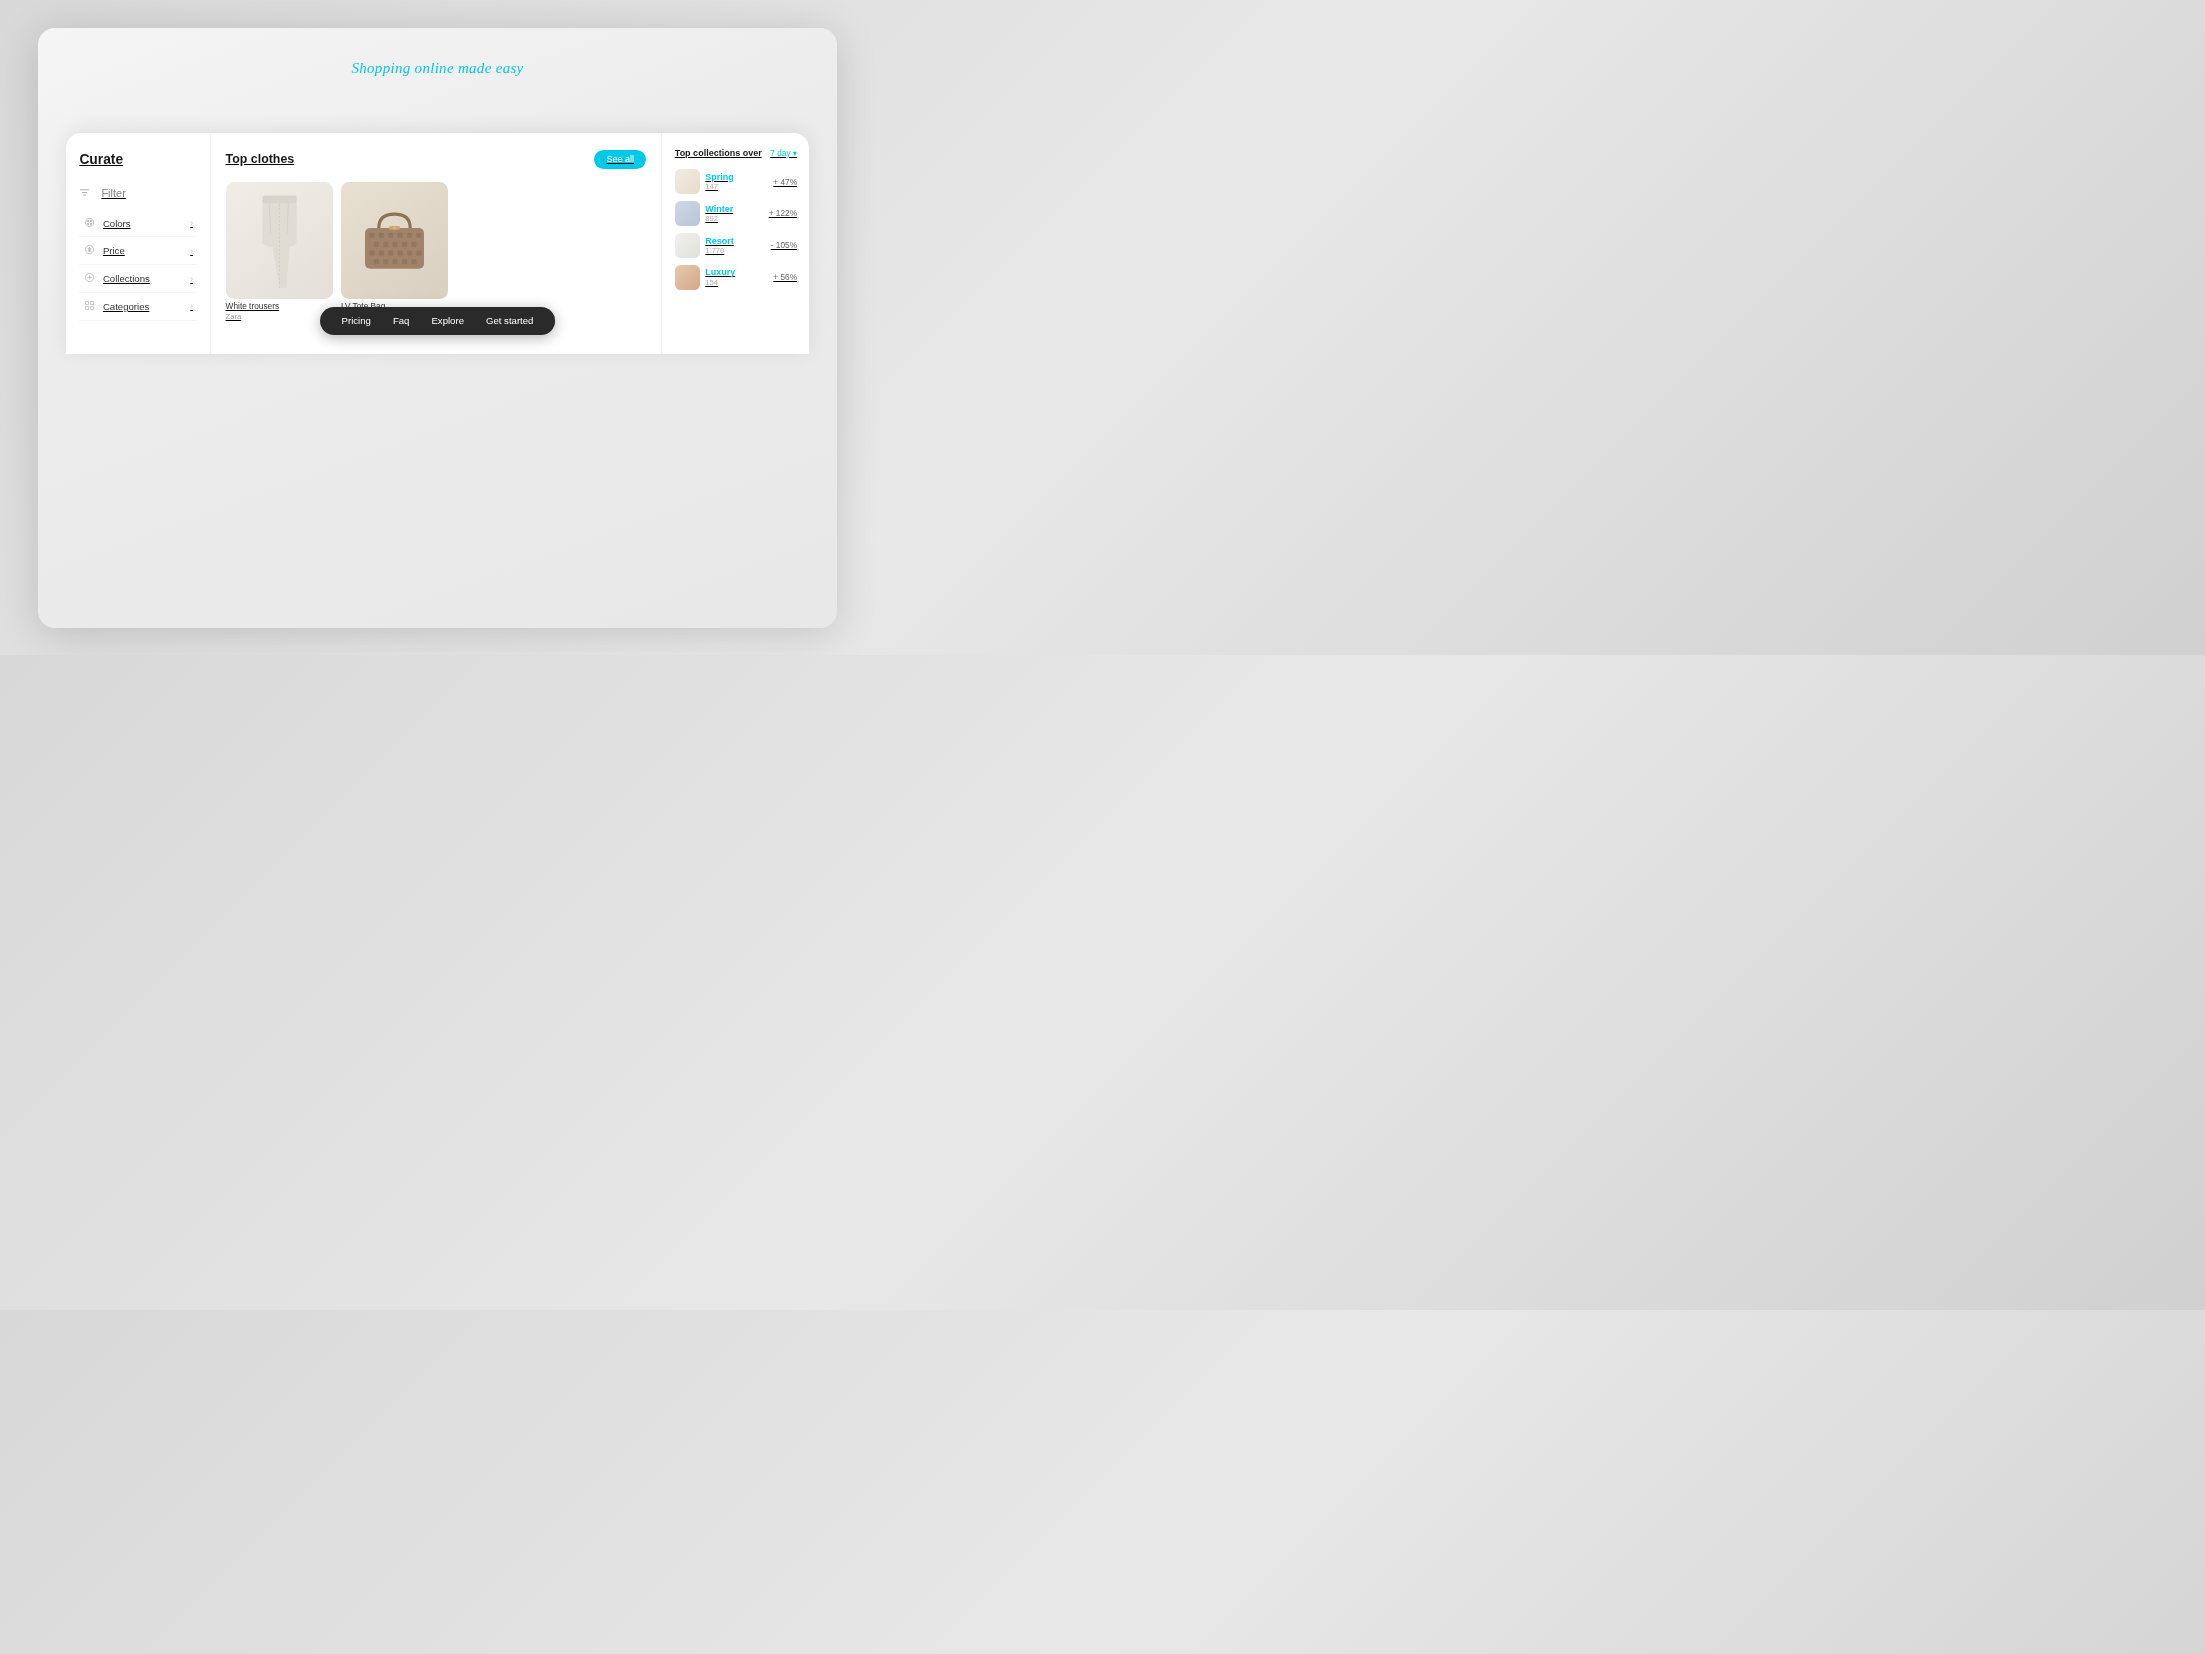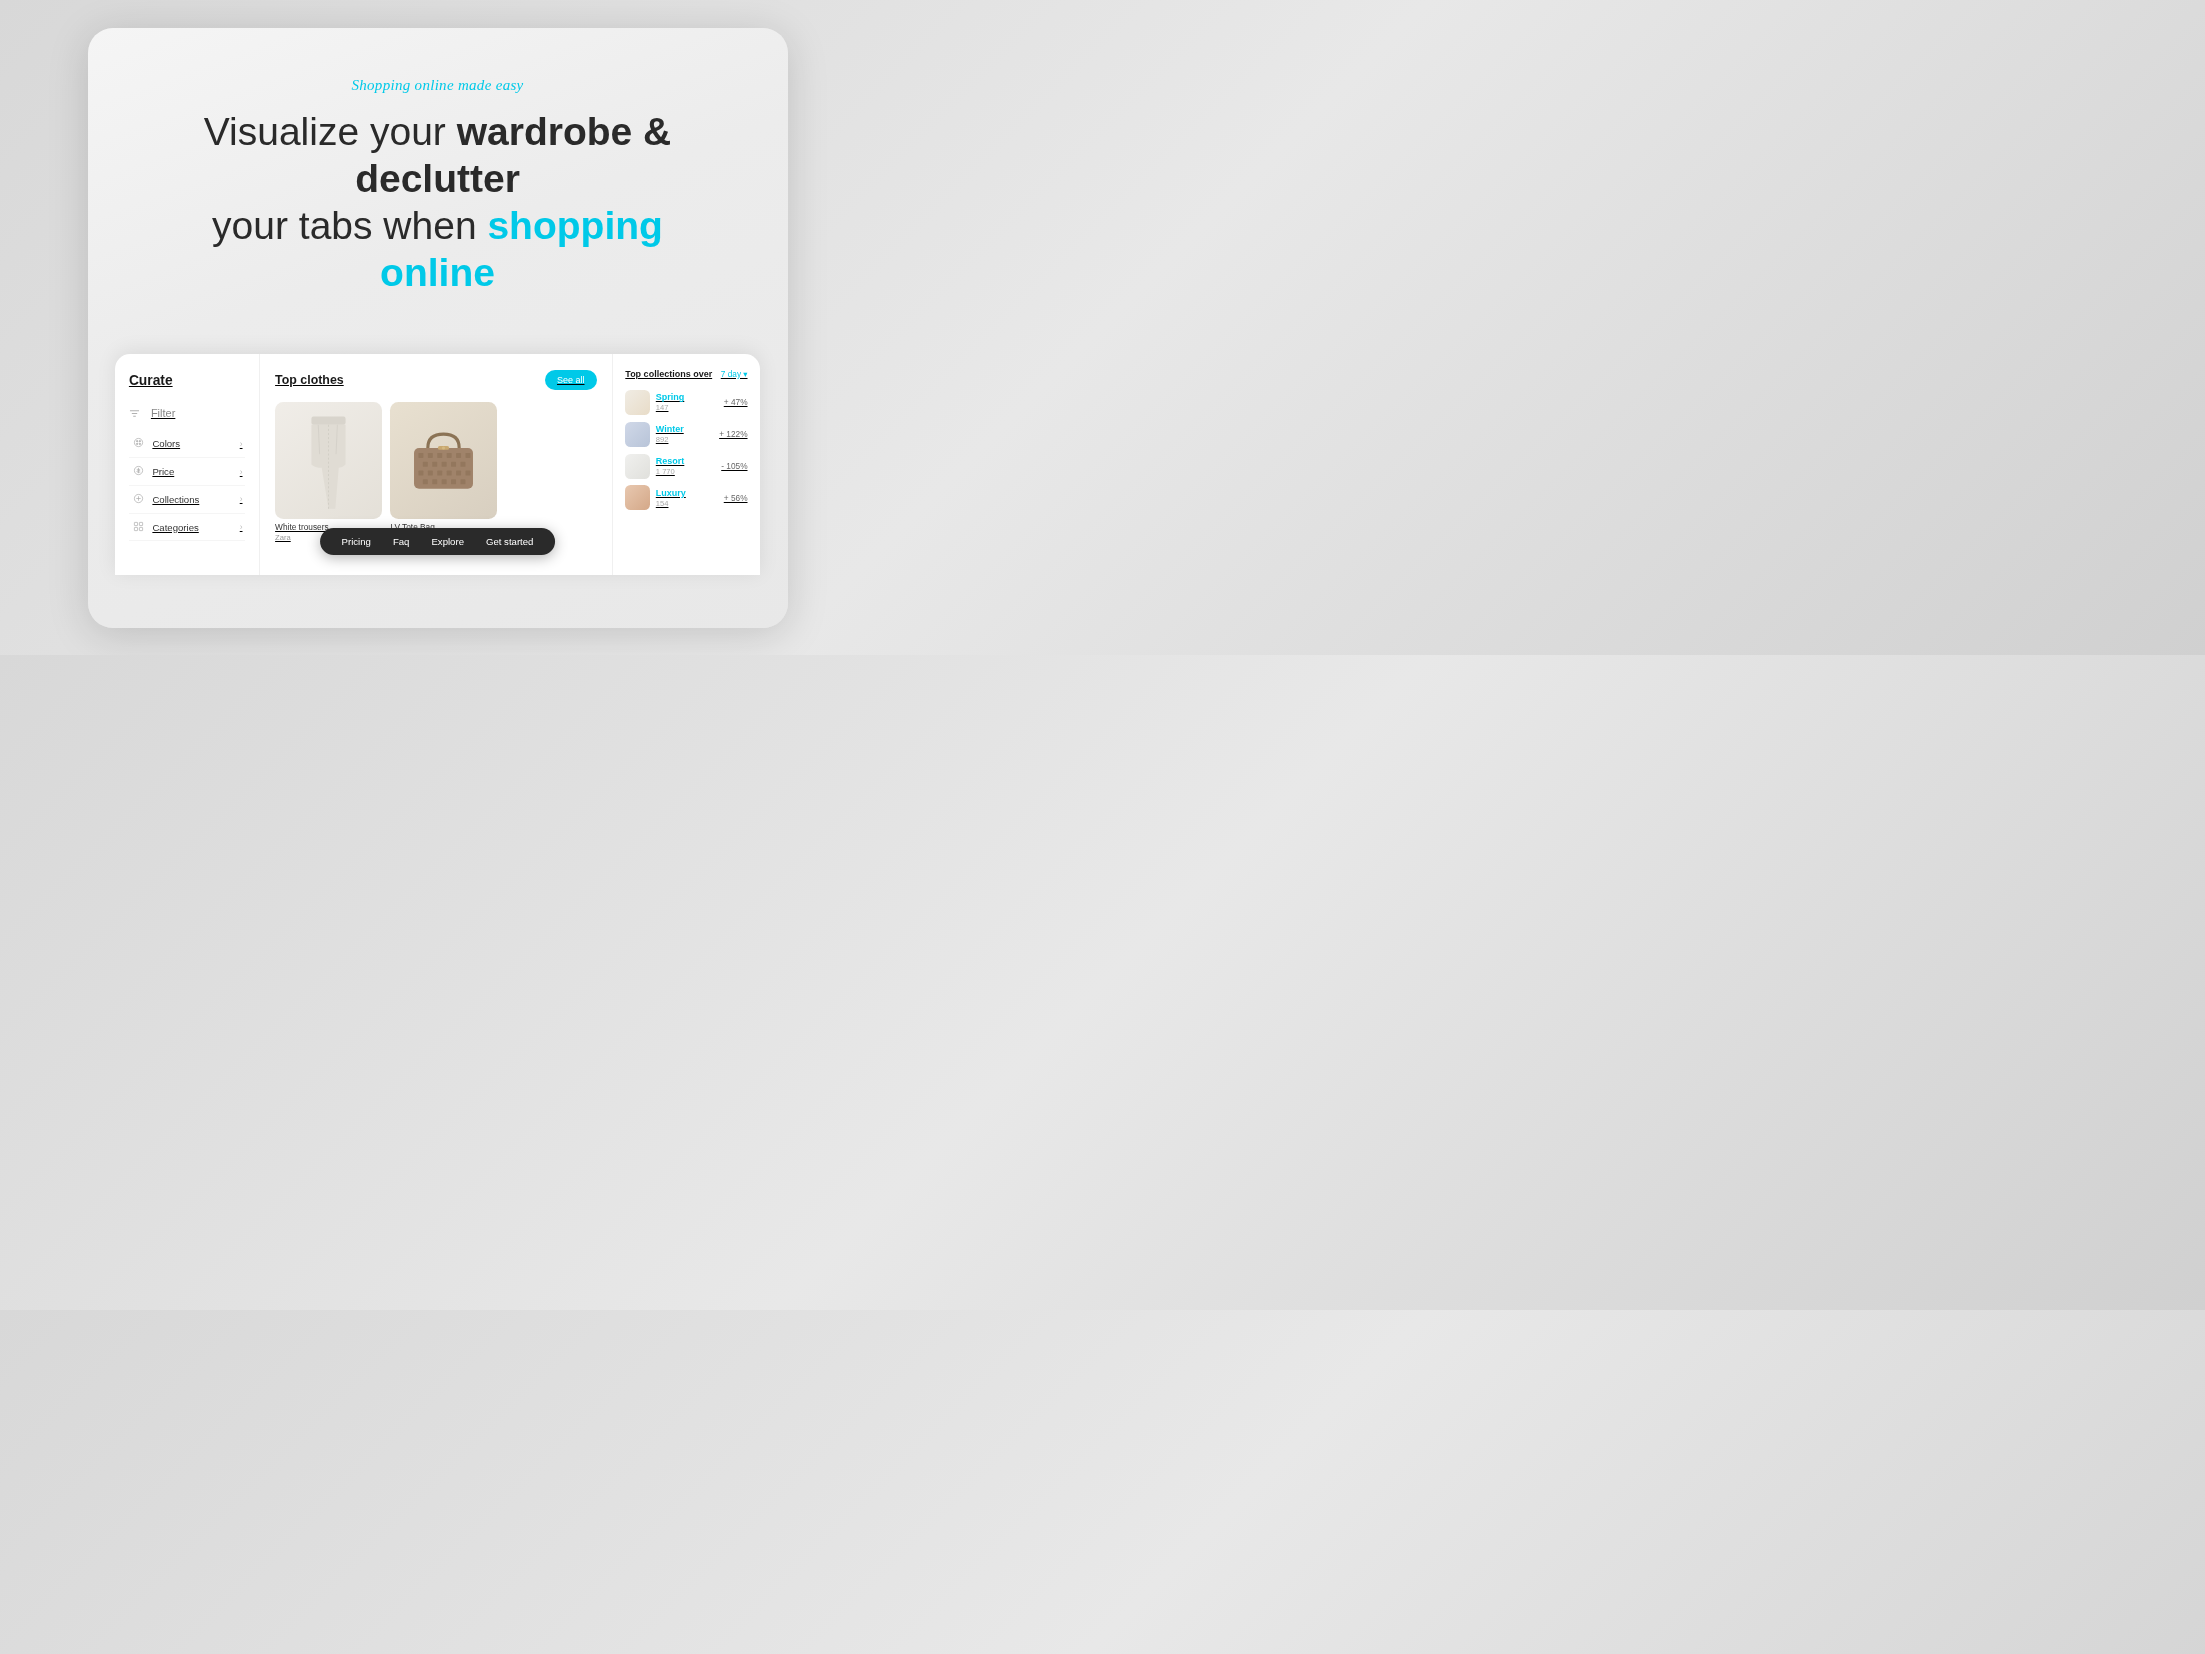--- a/index.html
+++ b/index.html
@@ -9,24 +9,24 @@
       min-height: 655px;
       background: linear-gradient(135deg, #d8d8d8 0%, #e8e8e8 50%, #d0d0d0 100%);
       display: flex;
       align-items: center;
       justify-content: center;
       font-family: -apple-system, BlinkMacSystemFont, 'Segoe UI', Helvetica, Arial, sans-serif;
     }
 
     .main-card {
       background: linear-gradient(160deg, #f5f5f5 0%, #ececec 40%, #e8e8e8 100%);
-      border-radius: 25px;
-      width: 700px;
+      border-radius: 17px;
+      width: 799px;
       min-height: 600px;
-      padding: 29px 0 0 0;
+      padding: 12px 0 0 0;
       box-shadow: 0 6.9px 41px rgba(0,0,0,0.15);
       overflow: hidden;
       position: relative;
     }
 
     
     .hero {
       text-align: center;
       padding: 20.7px 55px 34px;
     }
@@ -394,25 +394,20 @@
       height: 69px;
     }
   </style>
 </head>
 <body>
 
 <div class="main-card">
 
   <div class="hero">
     <div class="hero-tagline">Shopping online made easy</div>
-    <h1 class="hero-title">
-      <span>Visualize your <strong>wardrobe &amp; declutter</strong></span>
-      <br>
-      <span>your tabs when <span class="highlight">shopping online</span></span>
-    </h1>
   </div>
 
   <div class="app-ui">
 
     <div class="sidebar">
       <div class="sidebar-title">Curate</div>
       <div class="sidebar-filter-header">
         <svg class="icon-svg" viewBox="0 0 24 24">
           <path d="M3 6h18M7 12h10M10 18h4" stroke="#aaa" stroke-width="2" stroke-linecap="round"></path>
         </svg>

